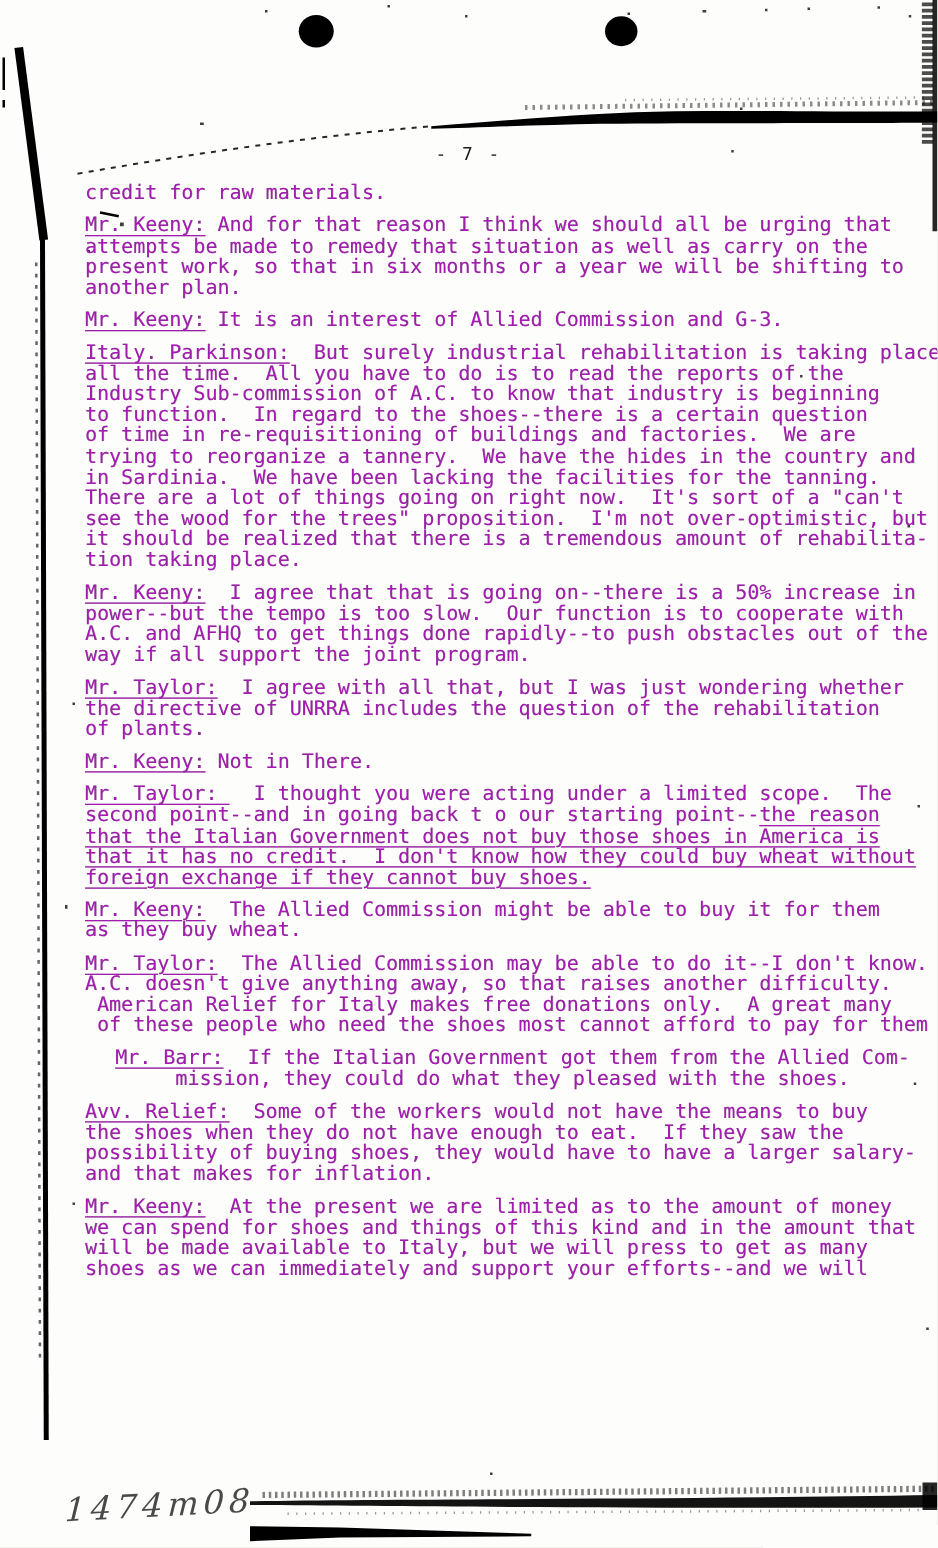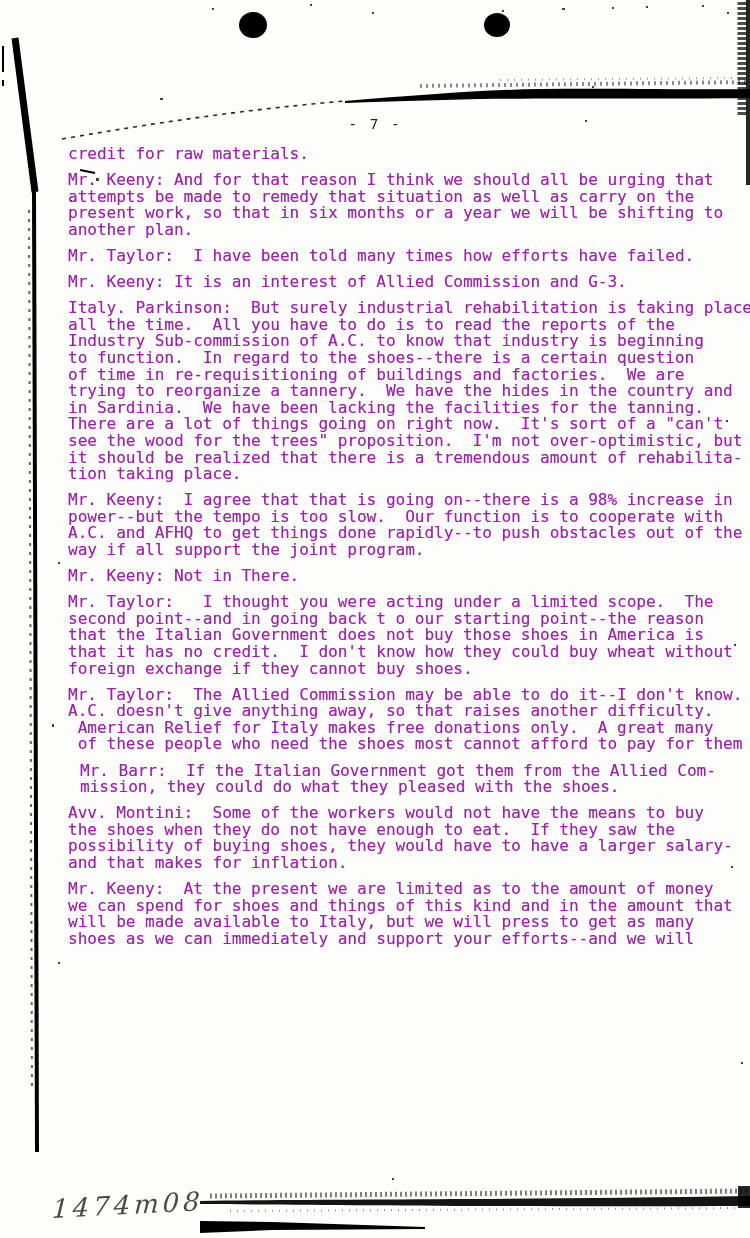--- a/index.html
+++ b/index.html
@@ -17,21 +17,21 @@
     font-size:14.3px;color:#1c1c1c;
     letter-spacing:2px;
   }
   .doc-body{
     position:absolute;left:68px;top:146px;width:672px;
     font-size:16px;line-height:16.6px;color:#a21caf;
     white-space:pre;
     text-shadow:0.3px 0 0 rgba(20,20,20,.35);
   }
   .doc-body p.para{margin:0 0 9.5px 0;}
-  .ul{text-decoration-thickness:1.2px;text-underline-offset:2.5px;}
+  .ul{text-decoration:underline;text-decoration-thickness:1.2px;text-underline-offset:2.5px;}
   .handwritten{
     position:absolute;left:52px;top:1190px;
     font-family:"DejaVu Serif","Liberation Serif",serif;
     font-style:italic;font-size:26px;color:#2a2a2a;
     letter-spacing:4px;opacity:.85;
     transform:rotate(-3deg) skewX(-6deg);
   }
   .artifacts{position:absolute;left:0;top:0;pointer-events:none;}
 </style>
 </head>
@@ -91,42 +91,45 @@
       <rect x="392" y="1178" width="2" height="2"></rect>
         <rect x="585" y="120" width="2" height="2"></rect>
     </g>
   </svg>
 
   <div class="page-number">- 7 -</div>
 
   <div class="doc-body"><p class="para"><span>credit for raw materials.</span></p><p class="para"><span class="ul">Mr. Keeny:</span><span> And for that reason I think we should all be urging that
 attempts be made to remedy that situation as well as carry on the
 present work, so that in six months or a year we will be shifting to
-another plan.</span></p><p class="para"><span class="ul">Mr. Taylor:</span><span>  I have been told many times how efforts have failed.</span></p><p class="para"><span class="ul">Mr. Keeny:</span><span> It is an interest of Allied Commission and G-3.</span></p><p class="para"><span class="ul">Italy. Parkinson:</span><span>  But surely industrial rehabilitation is taking place
+another plan.</span></p><p class="para"><span class="ul">Mr. Keeny:</span><span> It is an interest of Allied Commission and G-3.</span></p><p class="para"><span class="ul">Italy. Parkinson:</span><span>  But surely industrial rehabilitation is taking place
 all the time.  All you have to do is to read the reports of the
 Industry Sub-commission of A.C. to know that industry is beginning
 to function.  In regard to the shoes--there is a certain question
 of time in re-requisitioning of buildings and factories.  We are
 trying to reorganize a tannery.  We have the hides in the country and
 in Sardinia.  We have been lacking the facilities for the tanning.
 There are a lot of things going on right now.  It's sort of a "can't
 see the wood for the trees" proposition.  I'm not over-optimistic, but
 it should be realized that there is a tremendous amount of rehabilita-
-tion taking place.</span></p><p class="para"><span class="ul">Mr. Keeny:</span><span>  I agree that that is going on--there is a 98% increase in
+tion taking place.</span></p><p class="para"><span class="ul">Mr. Keeny:</span><span>  I agree that that is going on--there is a 50% increase in
 power--but the tempo is too slow.  Our function is to cooperate with
 A.C. and AFHQ to get things done rapidly--to push obstacles out of the
-way if all support the joint program.</span></p><p class="para"><span class="ul">Mr. Keeny:</span><span> Not in There.</span></p><p class="para"><span class="ul">Mr. Taylor: </span><span>  I thought you were acting under a limited scope.  The
+way if all support the joint program.</span></p><p class="para"><span class="ul">Mr. Taylor:</span><span>  I agree with all that, but I was just wondering whether
+the directive of UNRRA includes the question of the rehabilitation
+of plants.</span></p><p class="para"><span class="ul">Mr. Keeny:</span><span> Not in There.</span></p><p class="para"><span class="ul">Mr. Taylor: </span><span>  I thought you were acting under a limited scope.  The
 second point--and in going back t o our starting point--</span><span class="ul">the reason
 that the Italian Government does not buy those shoes in America is
 that it has no credit.  I don't know how they could buy wheat without
-foreign exchange if they cannot buy shoes.</span></p><p class="para"><span class="ul">Mr. Taylor:</span><span>  The Allied Commission may be able to do it--I don't know.
+foreign exchange if they cannot buy shoes.</span></p><p class="para"><span class="ul">Mr. Keeny:</span><span>  The Allied Commission might be able to buy it for them
+as they buy wheat.</span></p><p class="para"><span class="ul">Mr. Taylor:</span><span>  The Allied Commission may be able to do it--I don't know.
 A.C. doesn't give anything away, so that raises another difficulty.
  American Relief for Italy makes free donations only.  A great many
- of these people who need the shoes most cannot afford to pay for them</span></p><p class="para" style="padding-left: 12px;"><span class="ul">Mr. Barr:</span><span>  If the Italian Government got them from the Allied Com-
-mission, they could do what they pleased with the shoes.</span></p><p class="para"><span class="ul">Avv. Montini:</span><span>  Some of the workers would not have the means to buy
+ of these people who need the shoes most cannot afford to pay for them</span></p><p class="para" style="padding-left: 12px; text-align: center;"><span class="ul">Mr. Barr:</span><span>  If the Italian Government got them from the Allied Com-
+mission, they could do what they pleased with the shoes.</span></p><p class="para"><span class="ul">Avv. Relief:</span><span>  Some of the workers would not have the means to buy
 the shoes when they do not have enough to eat.  If they saw the
 possibility of buying shoes, they would have to have a larger salary-
 and that makes for inflation.</span></p><p class="para"><span class="ul">Mr. Keeny:</span><span>  At the present we are limited as to the amount of money
 we can spend for shoes and things of this kind and in the amount that
 will be made available to Italy, but we will press to get as many
 shoes as we can immediately and support your efforts--and we will</span></p></div>
 
   <div class="handwritten">1474m08</div>
 
 </div>

